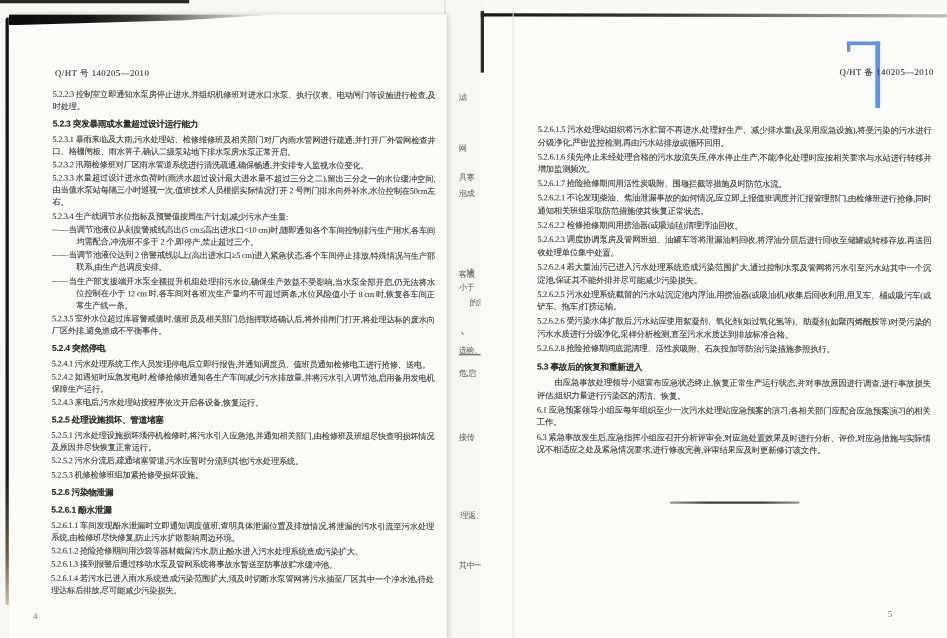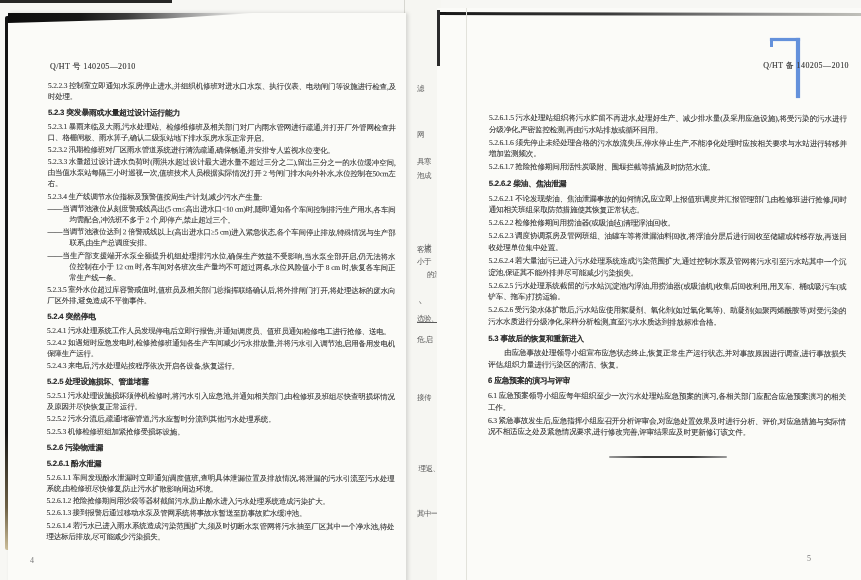--- a/index.html
+++ b/index.html
@@ -162,30 +162,29 @@
       <div class="h"></div>
       <div class="v"></div>
       <div class="stub"></div>
     </div>
     <div class="hdr hdr-right">Q/HT 备 140205—2010</div>
     <div class="body body-right">
 
     <div class="blk blk-p">5.2.6.1.5 污水处理站组织将污水贮留不再进水,处理好生产、减少排水量(及采用应急设施),将受污染的污水进行分级净化,严密监控检测,再由污水站排放或循环回用。</div>
         <div class="blk blk-p">5.2.6.1.6 须先停止未经处理合格的污水放流失压,停水停止生产,不能净化处理时应按相关要求与水站进行转移并增加监测频次。</div>
         <div class="blk blk-p">5.2.6.1.7 抢险抢修期间用活性炭吸附、围堰拦截等措施及时防范水流。</div>
-        <div class="blk blk-h">5.2.6.2 柴油、焦油泄漏</div>
         <div class="blk blk-p">5.2.6.2.1 不论发现柴油、焦油泄漏事故的如何情况,应立即上报值班调度并汇报管理部门,由检修班进行抢修,同时通知相关班组采取防范措施使其恢复正常状态。</div>
         <div class="blk blk-p">5.2.6.2.2 检修抢修期间用捞油器(或吸油毡)清理浮油回收。</div>
         <div class="blk blk-p">5.2.6.2.3 调度协调泵房及管网班组、油罐车等将泄漏油料回收,将浮油分层后进行回收至储罐或转移存放,再送回收处理单位集中处置。</div>
         <div class="blk blk-p">5.2.6.2.4 若大量油污已进入污水处理系统造成污染范围扩大,通过控制水泵及管网将污水引至污水站其中一个沉淀池,保证其不能外排并尽可能减少污染损失。</div>
         <div class="blk blk-p">5.2.6.2.5 污水处理系统截留的污水站沉淀池内浮油,用捞油器(或吸油机)收集后回收利用,用叉车、桶或吸污车(或铲车、拖车)打捞运输。</div>
         <div class="blk blk-p">5.2.6.2.6 受污染水体扩散后,污水站应使用絮凝剂、氧化剂(如过氧化氢等)、助凝剂(如聚丙烯酰胺等)对受污染的污水水质进行分级净化,采样分析检测,直至污水水质达到排放标准合格。</div>
+        <div class="blk blk-p">5.2.6.2.8 抢险抢修期间底泥清理、活性炭吸附、石灰投加等防治污染措施参照执行。</div>
         <div class="blk blk-h">5.3 事故后的恢复和重新进入</div>
         <div class="blk blk-pi">由应急事故处理领导小组宣布应急状态终止,恢复正常生产运行状态,并对事故原因进行调查,进行事故损失评估,组织力量进行污染区的清洁、恢复。</div>
-        <div class="blk blk-h">6 应急预案的演习与评审</div>
         <div class="blk blk-p">6.1 应急预案领导小组应每年组织至少一次污水处理站应急预案的演习,各相关部门应配合应急预案演习的相关工作。</div>
         <div class="blk blk-p">6.3 紧急事故发生后,应急指挥小组应召开分析评审会,对应急处置效果及时进行分析、评价,对应急措施与实际情况不相适应之处及紧急情况要求,进行修改完善,评审结果应及时更新修订该文件。</div>
       </div>
     <div class="end-rule"></div>
     <div class="pageno pageno-right">5</div>
   </div>
 
 </div>
 
 </body></html>

